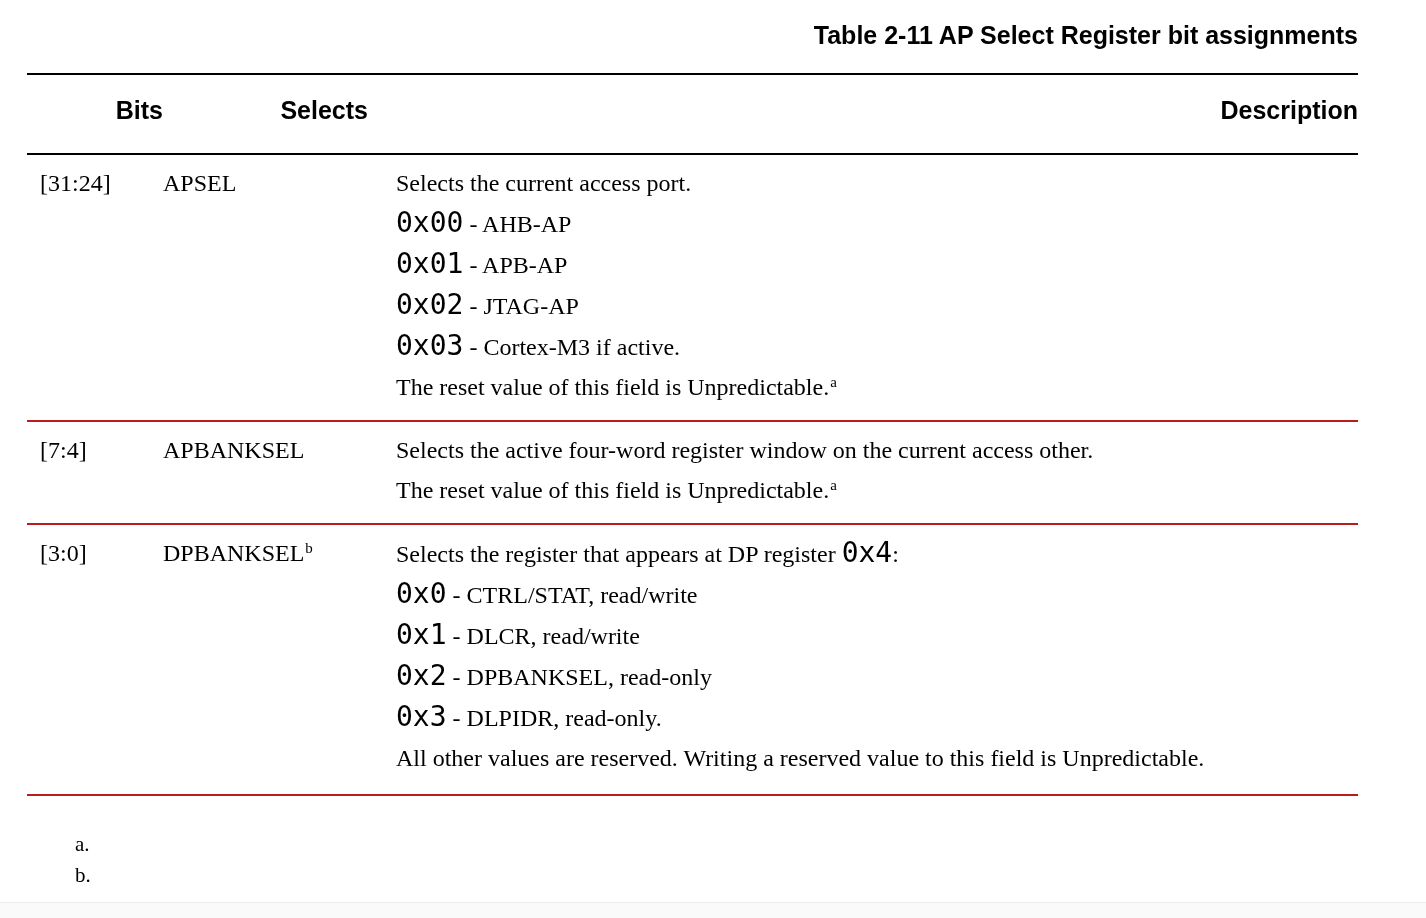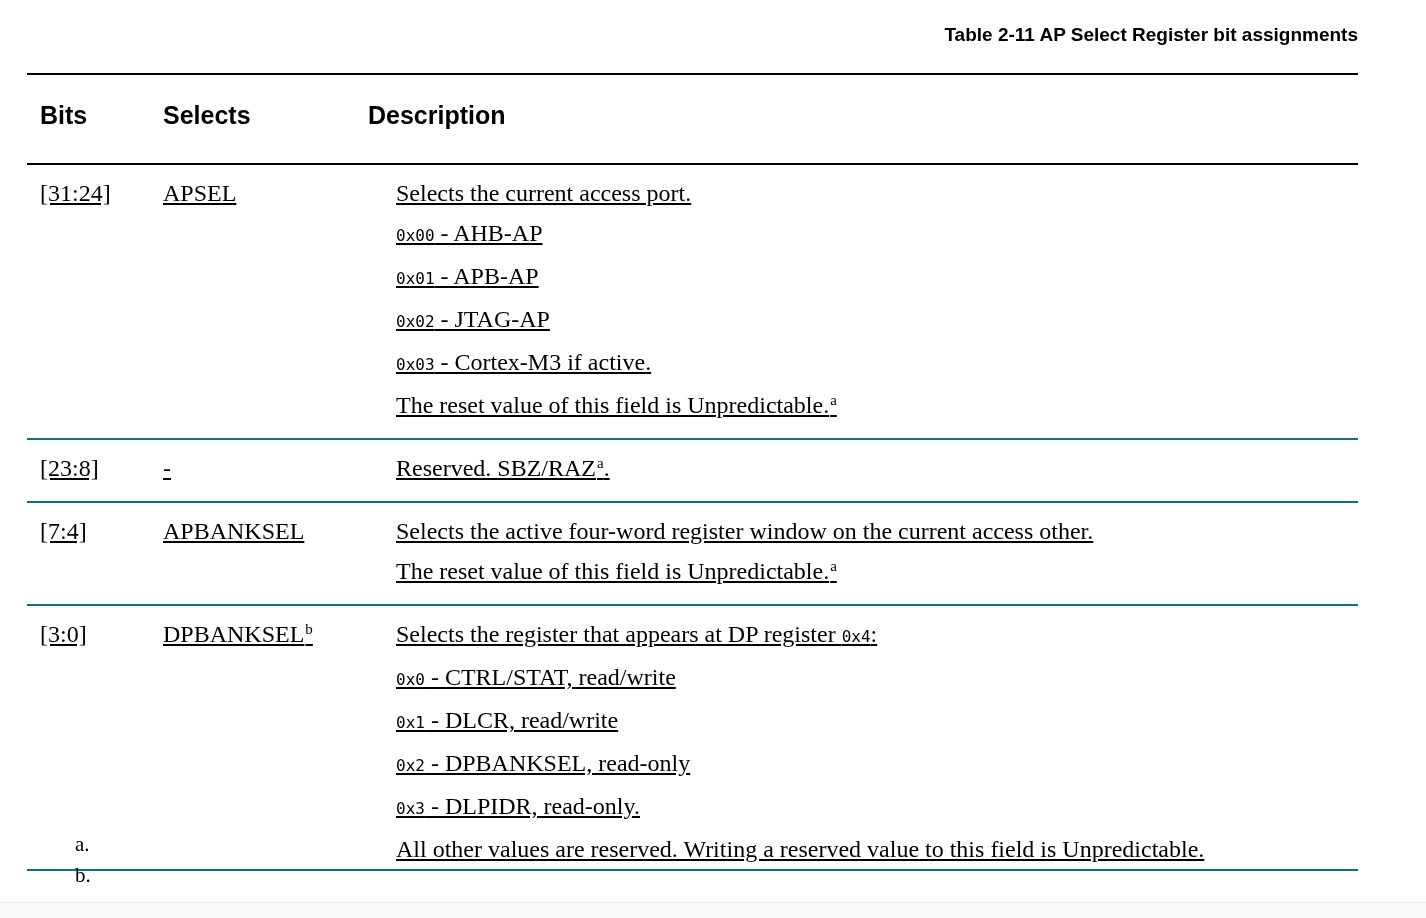--- a/index.html
+++ b/index.html
@@ -13,59 +13,59 @@
     font-family: "Liberation Serif", serif;
   }
   .caption {
     position: absolute;
     top: 20px;
     left: 27px;
     width: 1331px;
     text-align: right;
     font-family: "Liberation Sans", sans-serif;
     font-weight: 700;
-    font-size: 19px;
+    font-size: 25px;
     line-height: 30px;
     color: #000000;
   }
   table.reg-table {
     position: absolute;
     top: 73px;
     left: 27px;
     width: 1331px;
     border-collapse: collapse;
     table-layout: fixed;
     border-top: 2px solid #000000;
   }
   col.c-bits { width: 136px; }
   col.c-func { width: 205px; }
   col.c-desc { width: 990px; }
   thead tr { border-bottom: 2px solid #000000; }
-  tbody tr { border-bottom: 2px solid #0f766e; text-decoration: underline; }
+  tbody tr { border-bottom: 2px solid #b91c1c; }
   th {
     font-family: "Liberation Sans", sans-serif;
     font-weight: 700;
     font-size: 25px;
-    text-align: left;
+    text-align: right;
     vertical-align: middle;
-    height: 90px;
+    height: 80px;
     padding: 0 0 8px 0;
   }
   th.pad-left, td.bits { padding-left: 13px; }
   td {
     vertical-align: top;
     font-size: 24px;
     line-height: 40px;
     padding: 8px 0 10px 0;
   }
-  tbody tr:last-child td { padding-bottom: 0; }
+  tbody tr:last-child td { padding-bottom: 16px; }
   .line { line-height: 40px; white-space: nowrap; margin-left: 28px; }
   .code {
     font-family: "DejaVu Sans Mono", monospace;
-    font-size: 16px;
+    font-size: 28px;
   }
   .sup {
     font-size: 15px;
     position: relative;
     top: -8px;
     margin-left: 1px;
   }
   .footnotes {
     position: absolute;
     top: 829px;
@@ -115,27 +115,20 @@
           <td>
             <div class="line"><span>Selects the current access port.</span></div>
             <div class="line"><span class="code">0x00</span><span> - AHB-AP</span></div>
             <div class="line"><span class="code">0x01</span><span> - APB-AP</span></div>
             <div class="line"><span class="code">0x02</span><span> - JTAG-AP</span></div>
             <div class="line"><span class="code">0x03</span><span> - Cortex-M3 if active.</span></div>
             <div class="line"><span>The reset value of this field is Unpredictable.</span><span class="sup">a</span></div>
           </td>
         </tr>
         <tr>
-          <td class="bits">[23:8]</td>
-          <td><span>-</span></td>
-          <td>
-            <div class="line"><span>Reserved. SBZ/RAZ</span><span class="sup">a</span><span>.</span></div>
-          </td>
-        </tr>
-        <tr>
           <td class="bits">[7:4]</td>
           <td><span>APBANKSEL</span></td>
           <td>
             <div class="line"><span>Selects the active four-word register window on the current access other.</span></div>
             <div class="line"><span>The reset value of this field is Unpredictable.</span><span class="sup">a</span></div>
           </td>
         </tr>
         <tr>
           <td class="bits">[3:0]</td>
           <td><span>DPBANKSEL</span><span class="sup">b</span></td>

